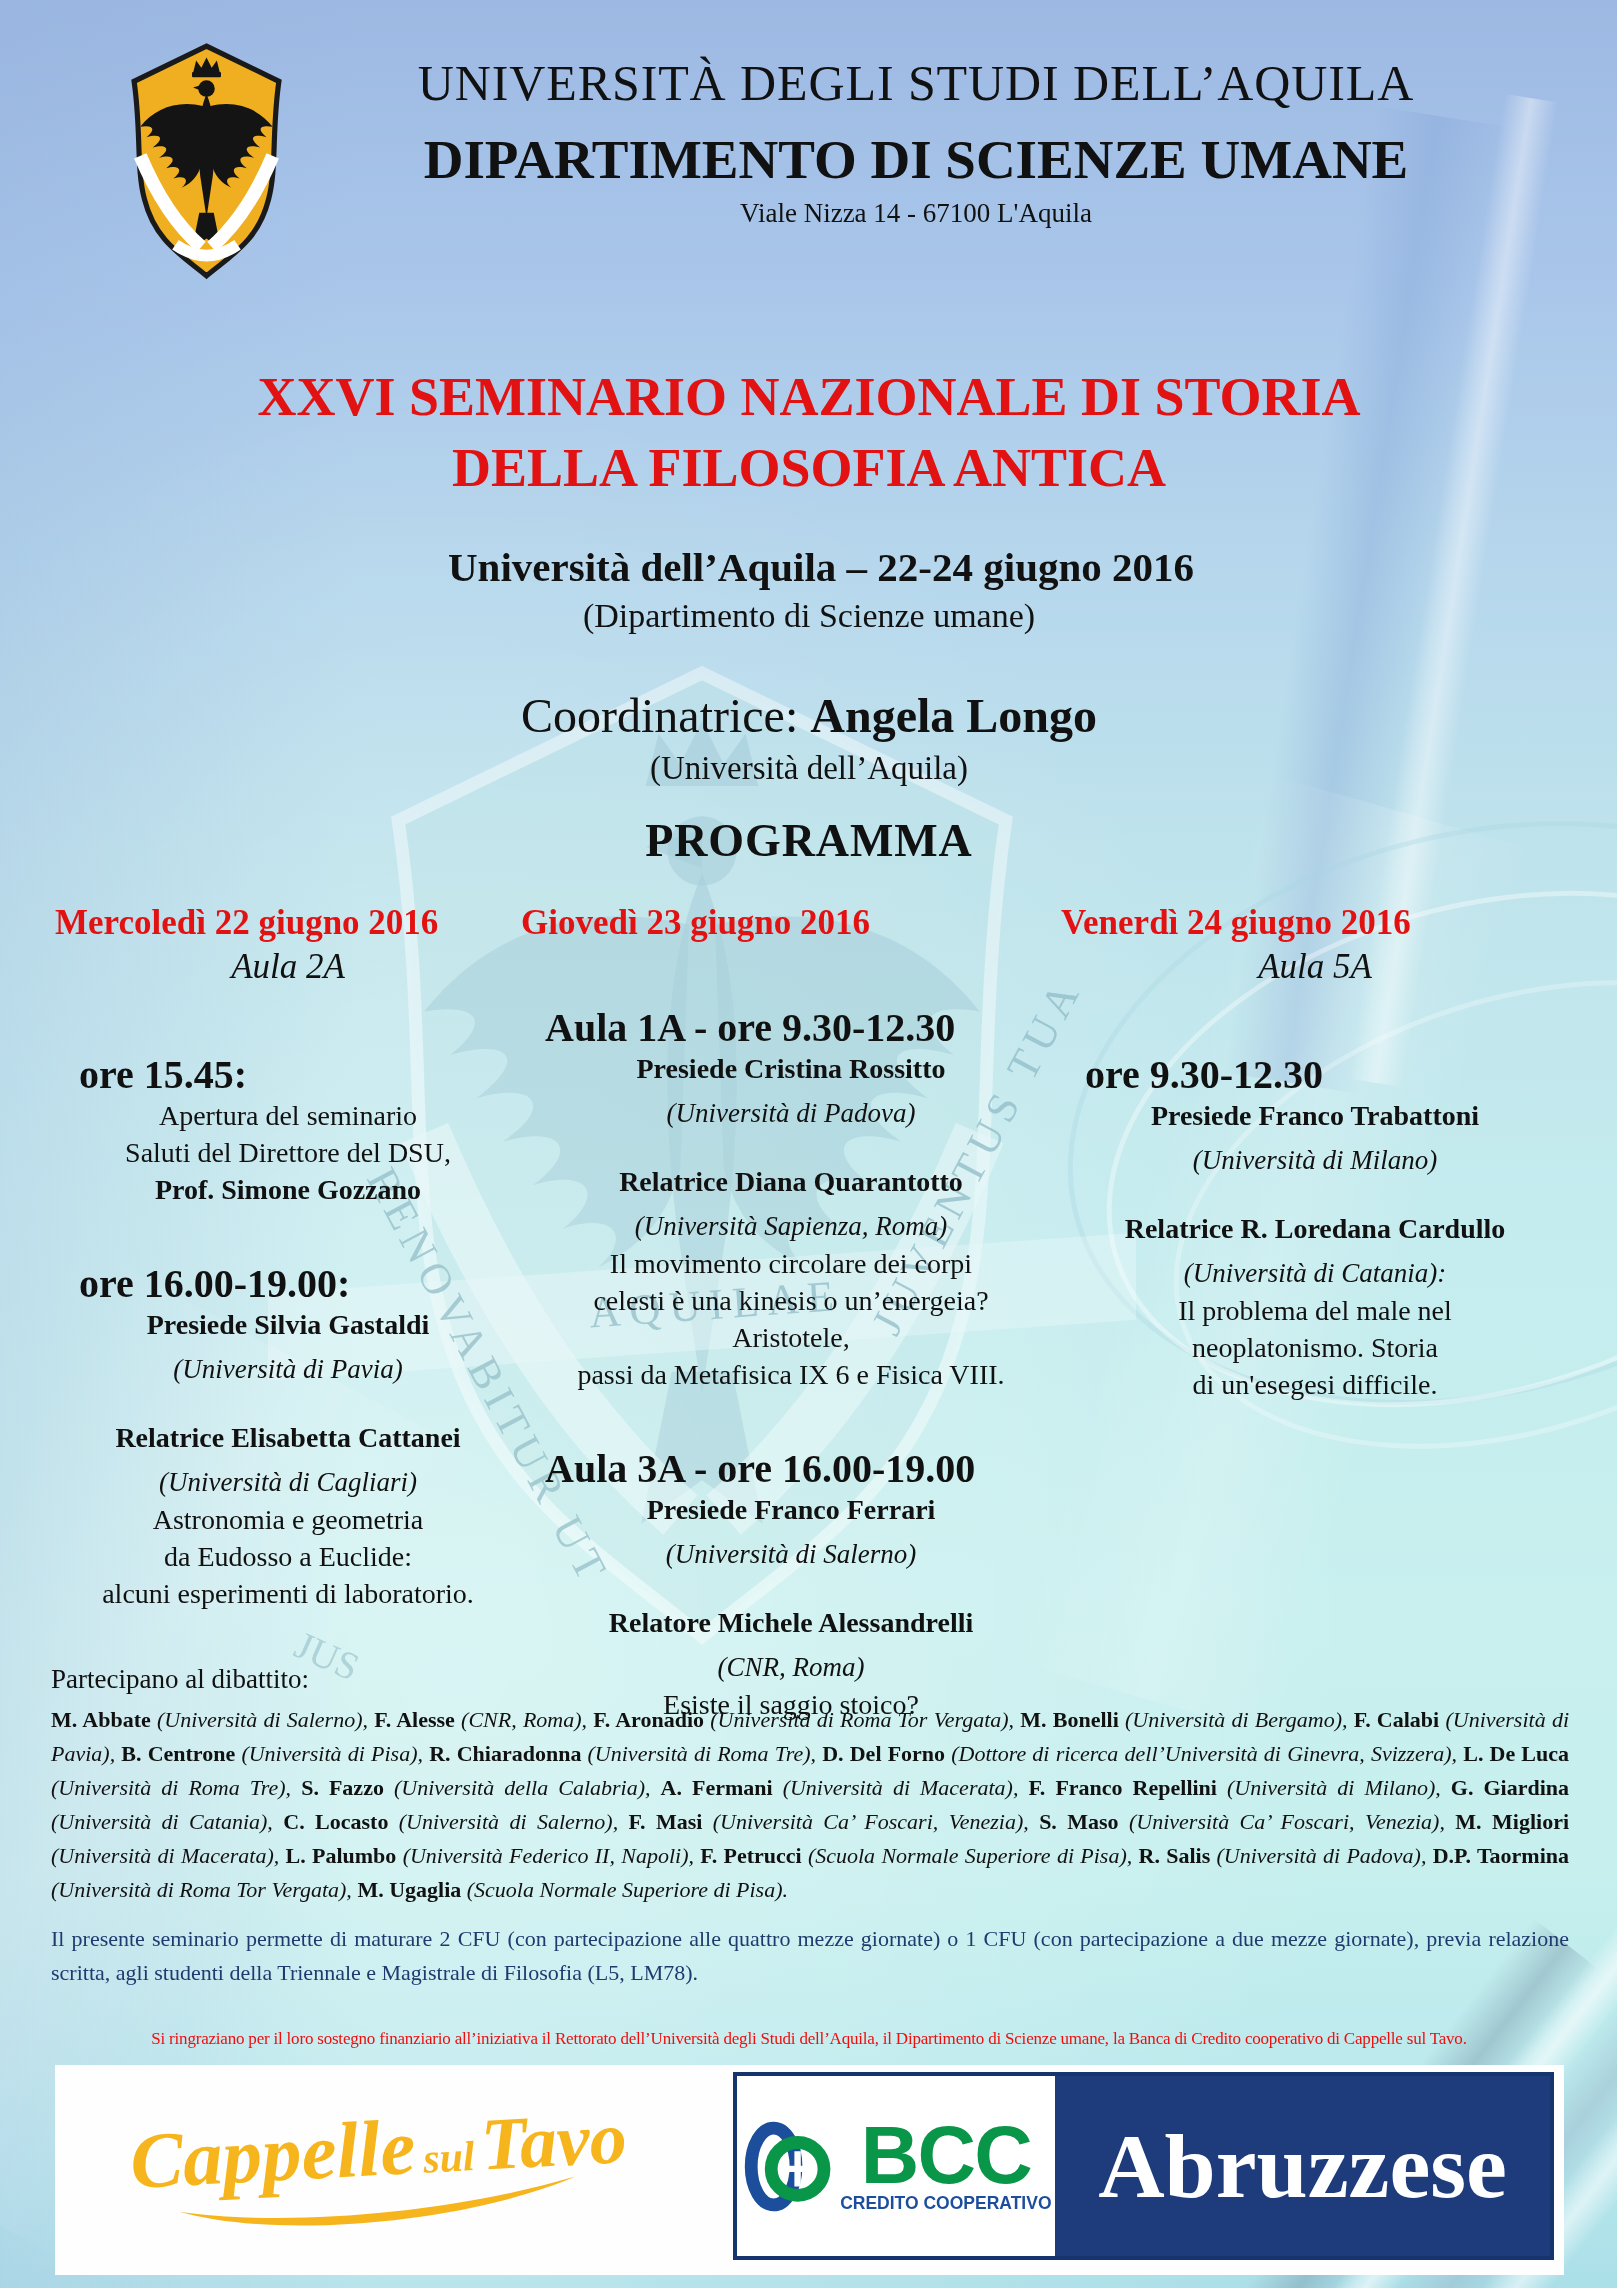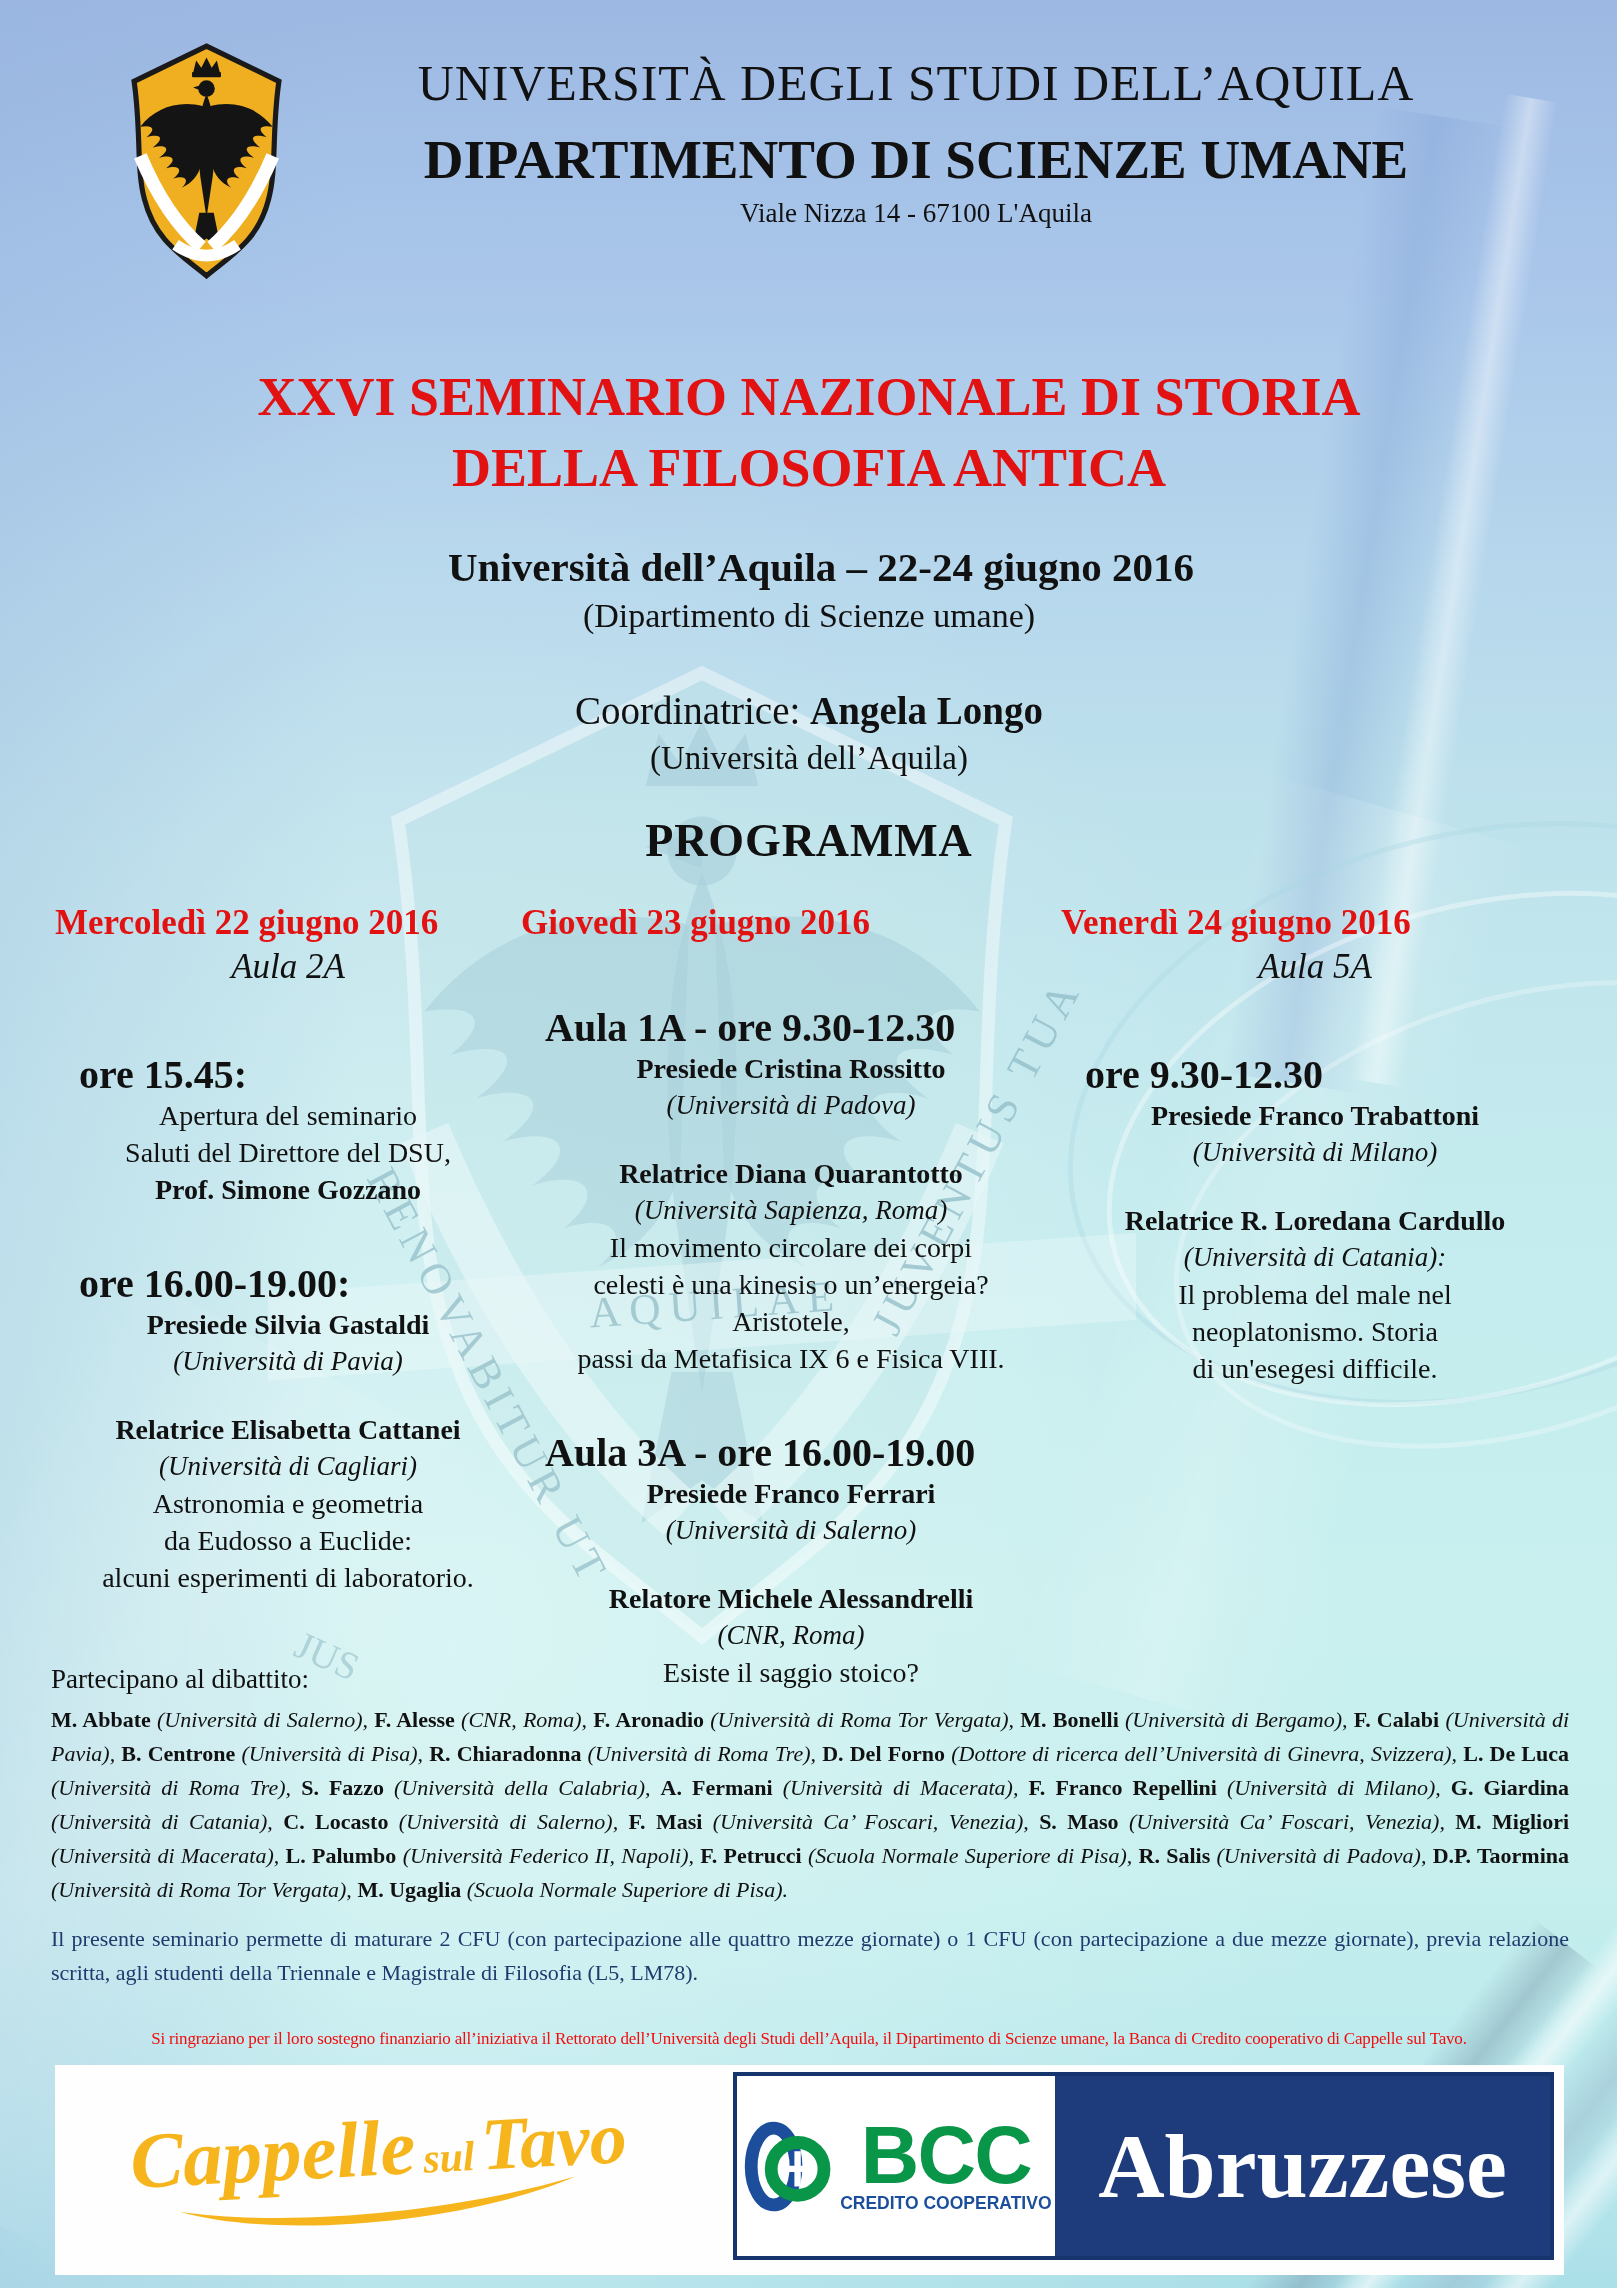--- a/index.html
+++ b/index.html
@@ -49,40 +49,40 @@
   .addr{font-size:27px;margin-top:7.4px;}
   .tel{font-size:27px;margin-top:3.7px;}
 
   
   .main-title{position:absolute;top:362px;left:0;width:100%;text-align:center;
     color:var(--red,#e31212);font-weight:bold;font-size:54px;line-height:71px;}
   .venue{position:absolute;top:543px;left:0;width:100%;text-align:center;}
   .venue-dates{font-size:41px;font-weight:bold;padding-left:24px;}
   .venue-sub{font-size:34px;margin-top:5.5px;}
   .coordinator{position:absolute;top:688px;left:0;width:100%;text-align:center;}
-  .coord-line{font-size:39px;}
+  .coord-line{font-size:48px;}
   .coord-line .b{font-weight:bold;}
   .coord-sub{font-size:33px;margin-top:7.4px;}
   .programma{position:absolute;top:814px;left:0;width:100%;text-align:center;
     font-size:46px;font-weight:bold;letter-spacing:0.9px;}
 
   
   .program-grid{position:absolute;top:900px;left:55px;width:1514px;display:flex;}
   .pcol{box-sizing:border-box;}
   .pcol:nth-child(1){width:466px;}
   .pcol:nth-child(2){width:540px;}
   .pcol:nth-child(3){width:508px;}
   .day{font-size:35px;font-weight:bold;color:var(--red,#e31212);text-align:left;line-height:46px;}
   .room{font-size:35px;font-style:italic;text-align:center;line-height:42px;min-height:42px;}
   .pcol:nth-child(1) .blocks{margin-top:65px;}
   .pcol:nth-child(2) .blocks{margin-top:17.5px;}
   .pcol:nth-child(3) .blocks{margin-top:65px;}
   .ln{font-size:28px;line-height:37px;text-align:center;}
   .ln.bold{font-weight:bold;}
-  .ln.italic{font-style:italic;font-size:27px;}
+  .ln.italic{font-style:italic;font-size:27px;margin-top:8px;}
   .ln.time,.ln.heading{font-size:40px;font-weight:bold;text-align:left;line-height:44px;padding-left:24px;}
   .ln.gap{height:31px;}
   .ln.biggap{height:54px;}
 
   
   .participants{position:absolute;top:1663px;left:51px;width:1518px;}
   .part-label{font-size:27px;line-height:33px;}
   .part-par{margin:7.4px 0 0;font-size:22px;line-height:34px;text-align:justify;}
   .part-par .b{font-weight:bold;}
   .part-par .i{font-style:italic;}

